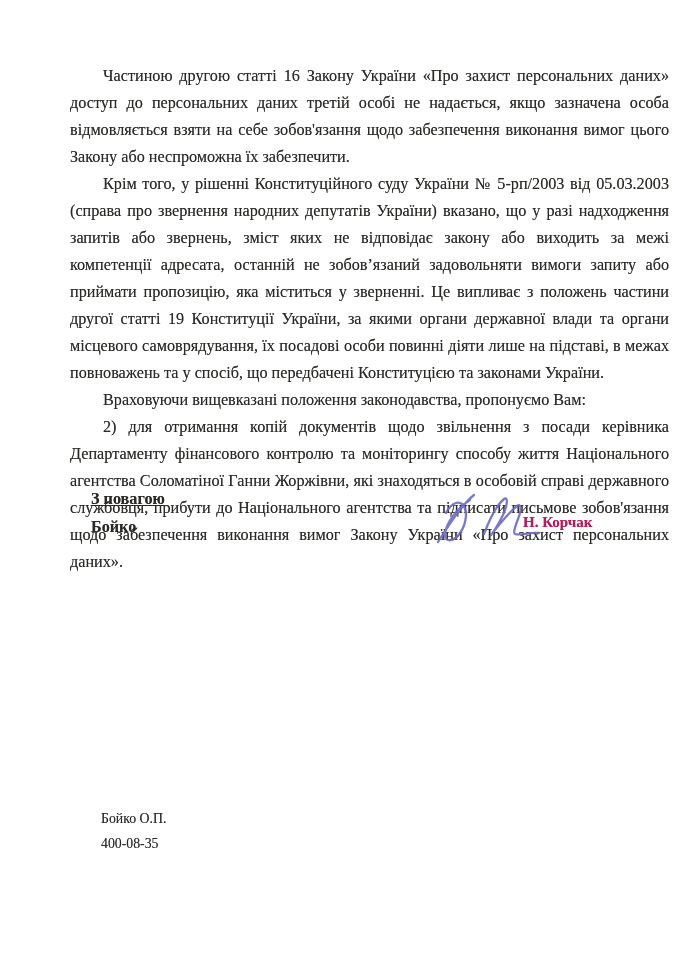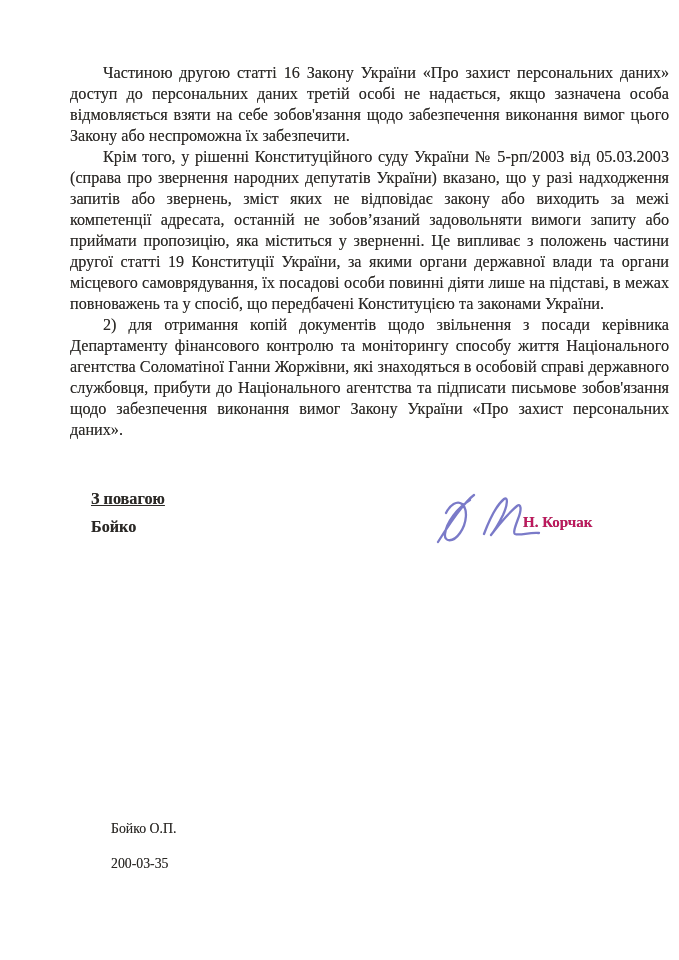--- a/index.html
+++ b/index.html
@@ -12,21 +12,21 @@
   .page {
     position: relative;
     width: 679px; height: 960px;
     background: #ffffff;
   }
   .body-text {
     position: absolute;
     left: 70px; top: 63px;
     width: 599px;
     font-size: 16.2px;
-    line-height: 21px;
+    line-height: 27px;
     color: #2b2926;
     text-align: justify;
     text-shadow: 0 0 0.5px rgba(45,42,40,0.55);
   }
   .body-text p {
     margin: 0;
     text-indent: 33px;
   }
   .closing {
     position: absolute;
@@ -52,43 +52,44 @@
     left: 432px; top: 490px;
   }
   .footer {
     position: absolute;
     left: 93px; top: 803px;
     color: #2b2926;
     font-size: 13.8px;
     line-height: 16.5px;
     text-shadow: 0 0 0.4px rgba(45,42,40,0.5);
   }
-  .footer div { margin: 18px; }
+  .footer div { margin: 8px; }
 </style>
 </head>
 <body>
 
 <div class="page">
 
   <div class="body-text">
     <p>Частиною другою статті 16 Закону України «Про захист персональних даних» доступ до персональних даних третій особі не надається, якщо зазначена особа відмовляється взяти на себе зобов'язання щодо забезпечення виконання вимог цього Закону або неспроможна їх забезпечити.</p>
     <p>Крім того, у рішенні Конституційного суду України № 5-рп/2003 від 05.03.2003 (справа про звернення народних депутатів України) вказано, що у разі надходження запитів або звернень, зміст яких не відповідає закону або виходить за межі компетенції адресата, останній не зобов’язаний задовольняти вимоги запиту або приймати пропозицію, яка міститься у зверненні. Це випливає з положень частини другої статті 19 Конституції України, за якими органи державної влади та органи місцевого самоврядування, їх посадові особи повинні діяти лише на підставі, в межах повноважень та у спосіб, що передбачені Конституцією та законами України.</p>
+    <p>Враховуючи вищевказані положення законодавства, пропонуємо Вам:</p>
     <p>2) для отримання копій документів щодо звільнення з посади керівника Департаменту фінансового контролю та моніторингу способу життя Національного агентства Соломатіної Ганни Жоржівни, які знаходяться в особовій справі державного службовця, прибути до Національного агентства та підписати письмове зобов'язання щодо забезпечення виконання вимог Закону України «Про захист персональних даних».</p>
   </div>
 
   <div class="closing">
     <p class="salutation">З повагою</p>
     <p class="role">Бойко</p>
   </div>
 
   <svg class="signature-svg" width="110" height="60" viewBox="0 0 110 60">
     <path d="M6 52 C16 36 30 14 42 5 M38 10 C26 17 14 33 13 44 C12 52 21 53 28 43 C35 33 36 19 30 14 C25 10 18 15 14 23" fill="none" stroke="#6c6cc2" stroke-width="2.3" stroke-linecap="round" stroke-linejoin="round" opacity="0.9"></path>
     <path d="M52 44 C58 28 66 14 72 9 C76 6 76 14 71 25 C67 33 63 40 59 45 C69 32 79 21 85 16 C89 13 90 19 86 29 C83 37 81 43 83 44 C88 46 97 42 107 43" fill="none" stroke="#6c6cc2" stroke-width="2.3" stroke-linecap="round" stroke-linejoin="round" opacity="0.9"></path>
   </svg>
 
   <div class="signer-name">Н. Корчак</div>
 
   <div class="footer">
     <div>Бойко О.П.</div>
-    <div>200-03-35</div>
+    <div>400-08-35</div>
   </div>
 
 </div>
 
 </body></html>

